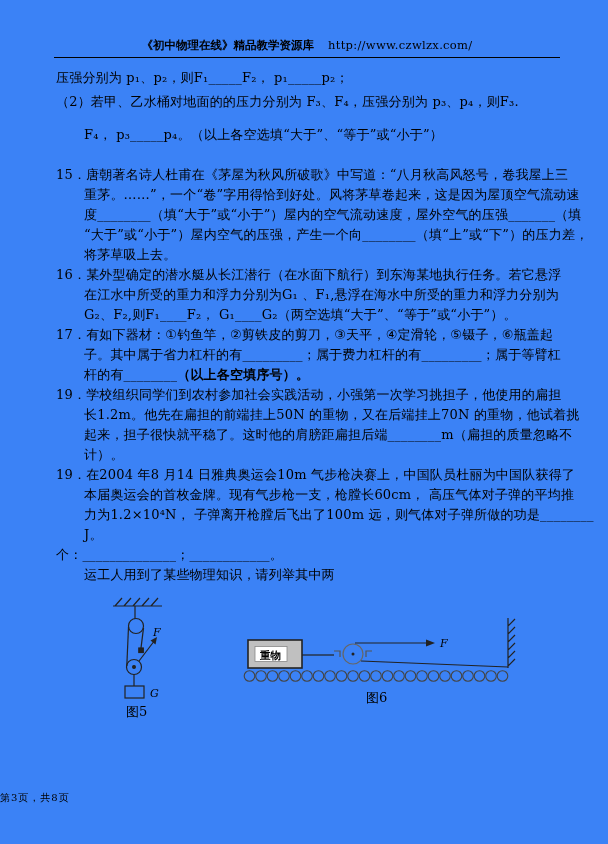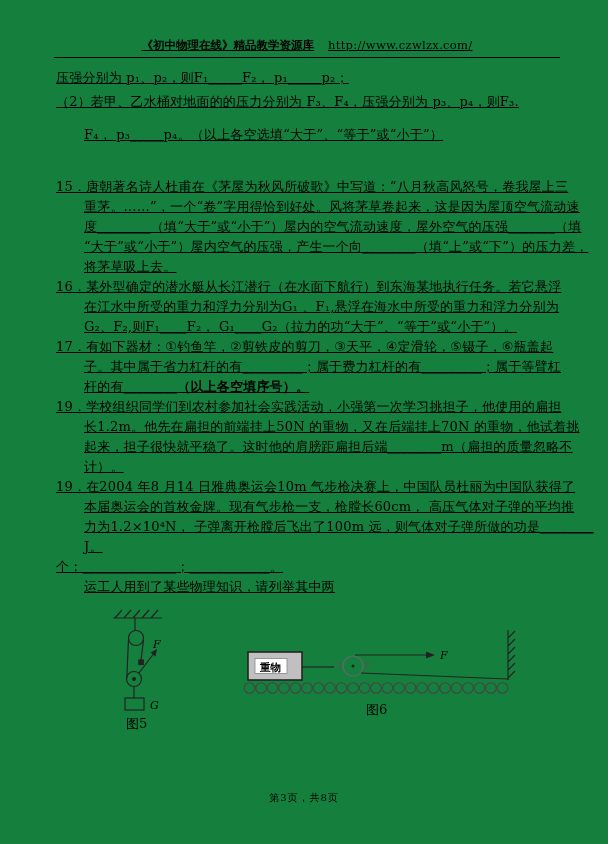--- a/index.html
+++ b/index.html
@@ -1,49 +1,48 @@
 <!DOCTYPE html>
 <html><head>
 <meta charset="utf-8">
 <style>
   html,body{margin:0;padding:0;background:#fff;}
   .page{
     position:relative;
     width:608px;height:844px;
-    background:#15803d;
+    background:#3b82f6;
     font-family:"DejaVu Serif","DejaVu Sans",serif;
     font-size:13px;color:#000;
     box-sizing:border-box;
     padding:38px 50px 0 56px;
     overflow:hidden;
-    text-decoration:underline;
   }
   .header{
     display:flex;justify-content:center;align-items:baseline;gap:14px;
     font-size:11.5px;white-space:nowrap;
   }
   .header .title{font-weight:bold;}
   .header .url{font-weight:normal;letter-spacing:0.3px;}
   .header-rule{border:none;border-top:1.6px solid #000;margin:4px -2px 10px -2px;}
   .line{line-height:20px;white-space:nowrap;letter-spacing:0.2px;}
   .intro .l0{margin-bottom:4px;}
   .intro .l1{margin-bottom:13px;}
-  .intro .l2{margin-left:28px;margin-bottom:32px;}
+  .intro .l2{margin-left:28px;margin-bottom:20px;}
   .question .line:not(:first-child){margin-left:28px;}
   .bold{font-weight:bold;}
   .figures{position:relative;height:132px;margin-top:5px;}
   .fig5{position:absolute;left:39px;top:0;}
   .fig6{position:absolute;left:174px;top:-5px;}
   svg text{font-family:"DejaVu Serif","DejaVu Sans",serif;}
   .flabel{font-style:italic;font-size:11px;}
   .caption{font-size:13px;}
   .cargo-text{font-size:10.5px;font-weight:bold;}
   .footer{
     position:absolute;left:0;right:0;top:791px;
-    text-align:center;font-size:10px;letter-spacing:1px;
+    text-align:left;font-size:10px;letter-spacing:1px;
   }
 </style>
 </head>
 <body>
 
 <div class="page">
 
   <div class="header">
     <span class="title">《初中物理在线》精品教学资源库</span>
     <span class="url">http://www.czwlzx.com/</span>
@@ -60,21 +59,21 @@
     <div class="line">15．唐朝著名诗人杜甫在《茅屋为秋风所破歌》中写道：“八月秋高风怒号，卷我屋上三</div>
     <div class="line">重茅。……”，一个“卷”字用得恰到好处。风将茅草卷起来，这是因为屋顶空气流动速</div>
     <div class="line">度________（填“大于”或“小于”）屋内的空气流动速度，屋外空气的压强_______（填</div>
     <div class="line">“大于”或“小于”）屋内空气的压强，产生一个向________（填“上”或“下”）的压力差，</div>
     <div class="line">将茅草吸上去。</div>
   </div>
 
   <div class="question">
     <div class="line">16．某外型确定的潜水艇从长江潜行（在水面下航行）到东海某地执行任务。若它悬浮</div>
     <div class="line">在江水中所受的重力和浮力分别为G₁ 、F₁,悬浮在海水中所受的重力和浮力分别为</div>
-    <div class="line">G₂、F₂,则F₁____F₂， G₁____G₂（拉力的功“大于”、“等于”或“小于”）。</div>
+    <div class="line">G₂、F₂,则F₁____F₂， G₁____G₂（两空选填“大于”、“等于”或“小于”）。</div>
   </div>
 
   <div class="question">
     <div class="line">17．有如下器材：①钓鱼竿，②剪铁皮的剪刀，③天平，④定滑轮，⑤镊子，⑥瓶盖起</div>
     <div class="line">子。其中属于省力杠杆的有_________；属于费力杠杆的有_________；属于等臂杠</div>
     <div class="line"><span>杆的有________</span><span class="bold">（以上各空填序号）。</span></div>
   </div>
 
   <div class="question">
     <div class="line">19．学校组织同学们到农村参加社会实践活动，小强第一次学习挑担子，他使用的扁担</div>

